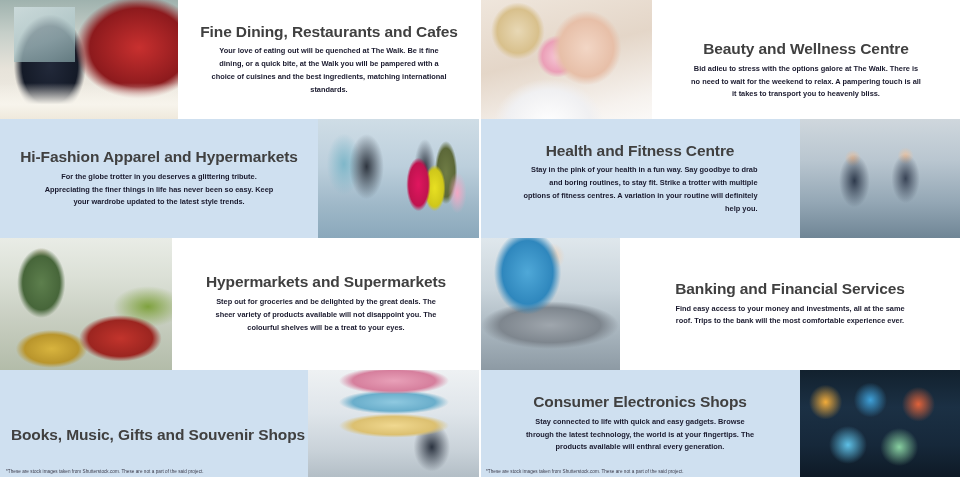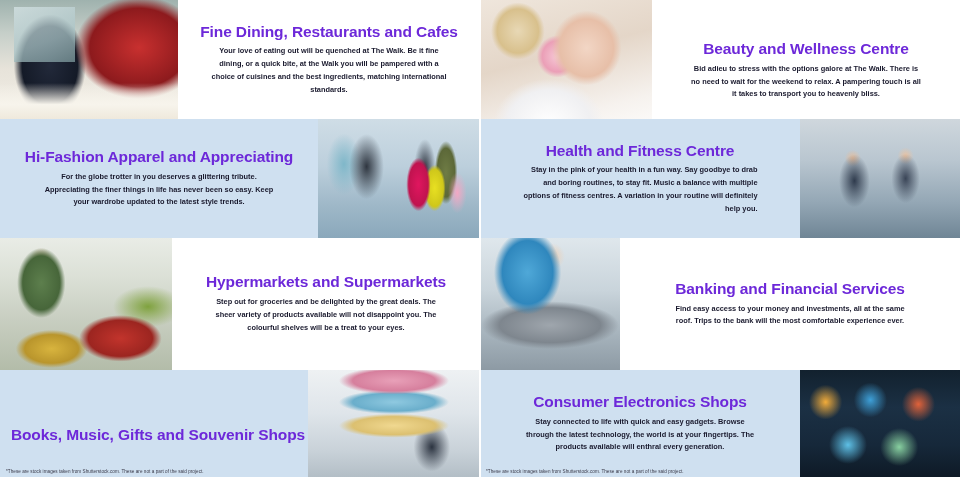--- a/index.html
+++ b/index.html
@@ -20,21 +20,21 @@
 
   
   .imgblock { position:absolute; top:0; height:100%; overflow:hidden; }
   .imgblock.left  { left:0; }
   .imgblock.right { right:0; }
 
   .txtblock { position:absolute; top:0; height:100%; display:flex; flex-direction:column;
               align-items:center; justify-content:center; padding:4px 8px; text-align:center; }
 
   .heading {
-    color:#6d28d9;
+    color:#404040;
     font-weight:bold;
     font-size:15.5px;
     letter-spacing:-0.1px;
     line-height:1.15;
     margin-bottom:5px;
     white-space:nowrap;
   }
   .body {
     color:#1a1a2e;
     font-size:7.4px;
@@ -161,21 +161,21 @@
         <div class="heading">Fine Dining, Restaurants and Cafes</div>
         <div class="body">Your love of eating out will be quenched at The Walk. Be it fine dining, or a quick bite, at the Walk you will be pampered with a choice of cuisines and the best ingredients, matching international standards.</div>
       </div>
     </div>
 
     <div class="band blue" style="top:119px;height:119px;">
       <div class="imgblock right" style="width:162px;">
         <div class="ph ph-apparel"></div>
       </div>
       <div class="txtblock" style="left:0px;width:318px;">
-        <div class="heading">Hi-Fashion Apparel and Appreciating</div>
+        <div class="heading">Hi-Fashion Apparel and Hypermarkets</div>
         <div class="body">For the globe trotter in you deserves a glittering tribute. Appreciating the finer things in life has never been so easy. Keep your wardrobe updated to the latest style trends.</div>
       </div>
     </div>
 
     <div class="band white" style="top:238px;height:132px;">
       <div class="imgblock left" style="width:172px;">
         <div class="ph ph-market"></div>
       </div>
       <div class="txtblock" style="left:172px;width:308px;border-radius:31px;">
         <div class="heading">Hypermarkets and Supermarkets</div>
@@ -208,21 +208,21 @@
         <div class="body">Bid adieu to stress with the options galore at The Walk. There is no need to wait for the weekend to relax. A pampering touch is all it takes to transport you to heavenly bliss.</div>
       </div>
     </div>
 
     <div class="band blue" style="top:119px;height:119px;">
       <div class="imgblock right" style="width:160px;">
         <div class="ph ph-fitness"></div>
       </div>
       <div class="txtblock" style="left:0px;width:320px;text-align:right;">
         <div class="heading">Health and Fitness Centre</div>
-        <div class="body">Stay in the pink of your health in a fun way. Say goodbye to drab and boring routines, to stay fit. Music a balance with multiple options of fitness centres. A variation in your routine will definitely help you.</div>
+        <div class="body">Stay in the pink of your health in a fun way. Say goodbye to drab and boring routines, to stay fit. Strike a trotter with multiple options of fitness centres. A variation in your routine will definitely help you.</div>
       </div>
     </div>
 
     <div class="band white" style="top:238px;height:132px;">
       <div class="imgblock left" style="width:140px;">
         <div class="ph ph-bank"></div>
       </div>
       <div class="txtblock" style="left:140px;width:340px;">
         <div class="heading">Banking and Financial Services</div>
         <div class="body">Find easy access to your money and investments, all at the same roof. Trips to the bank will the most comfortable experience ever.</div>

